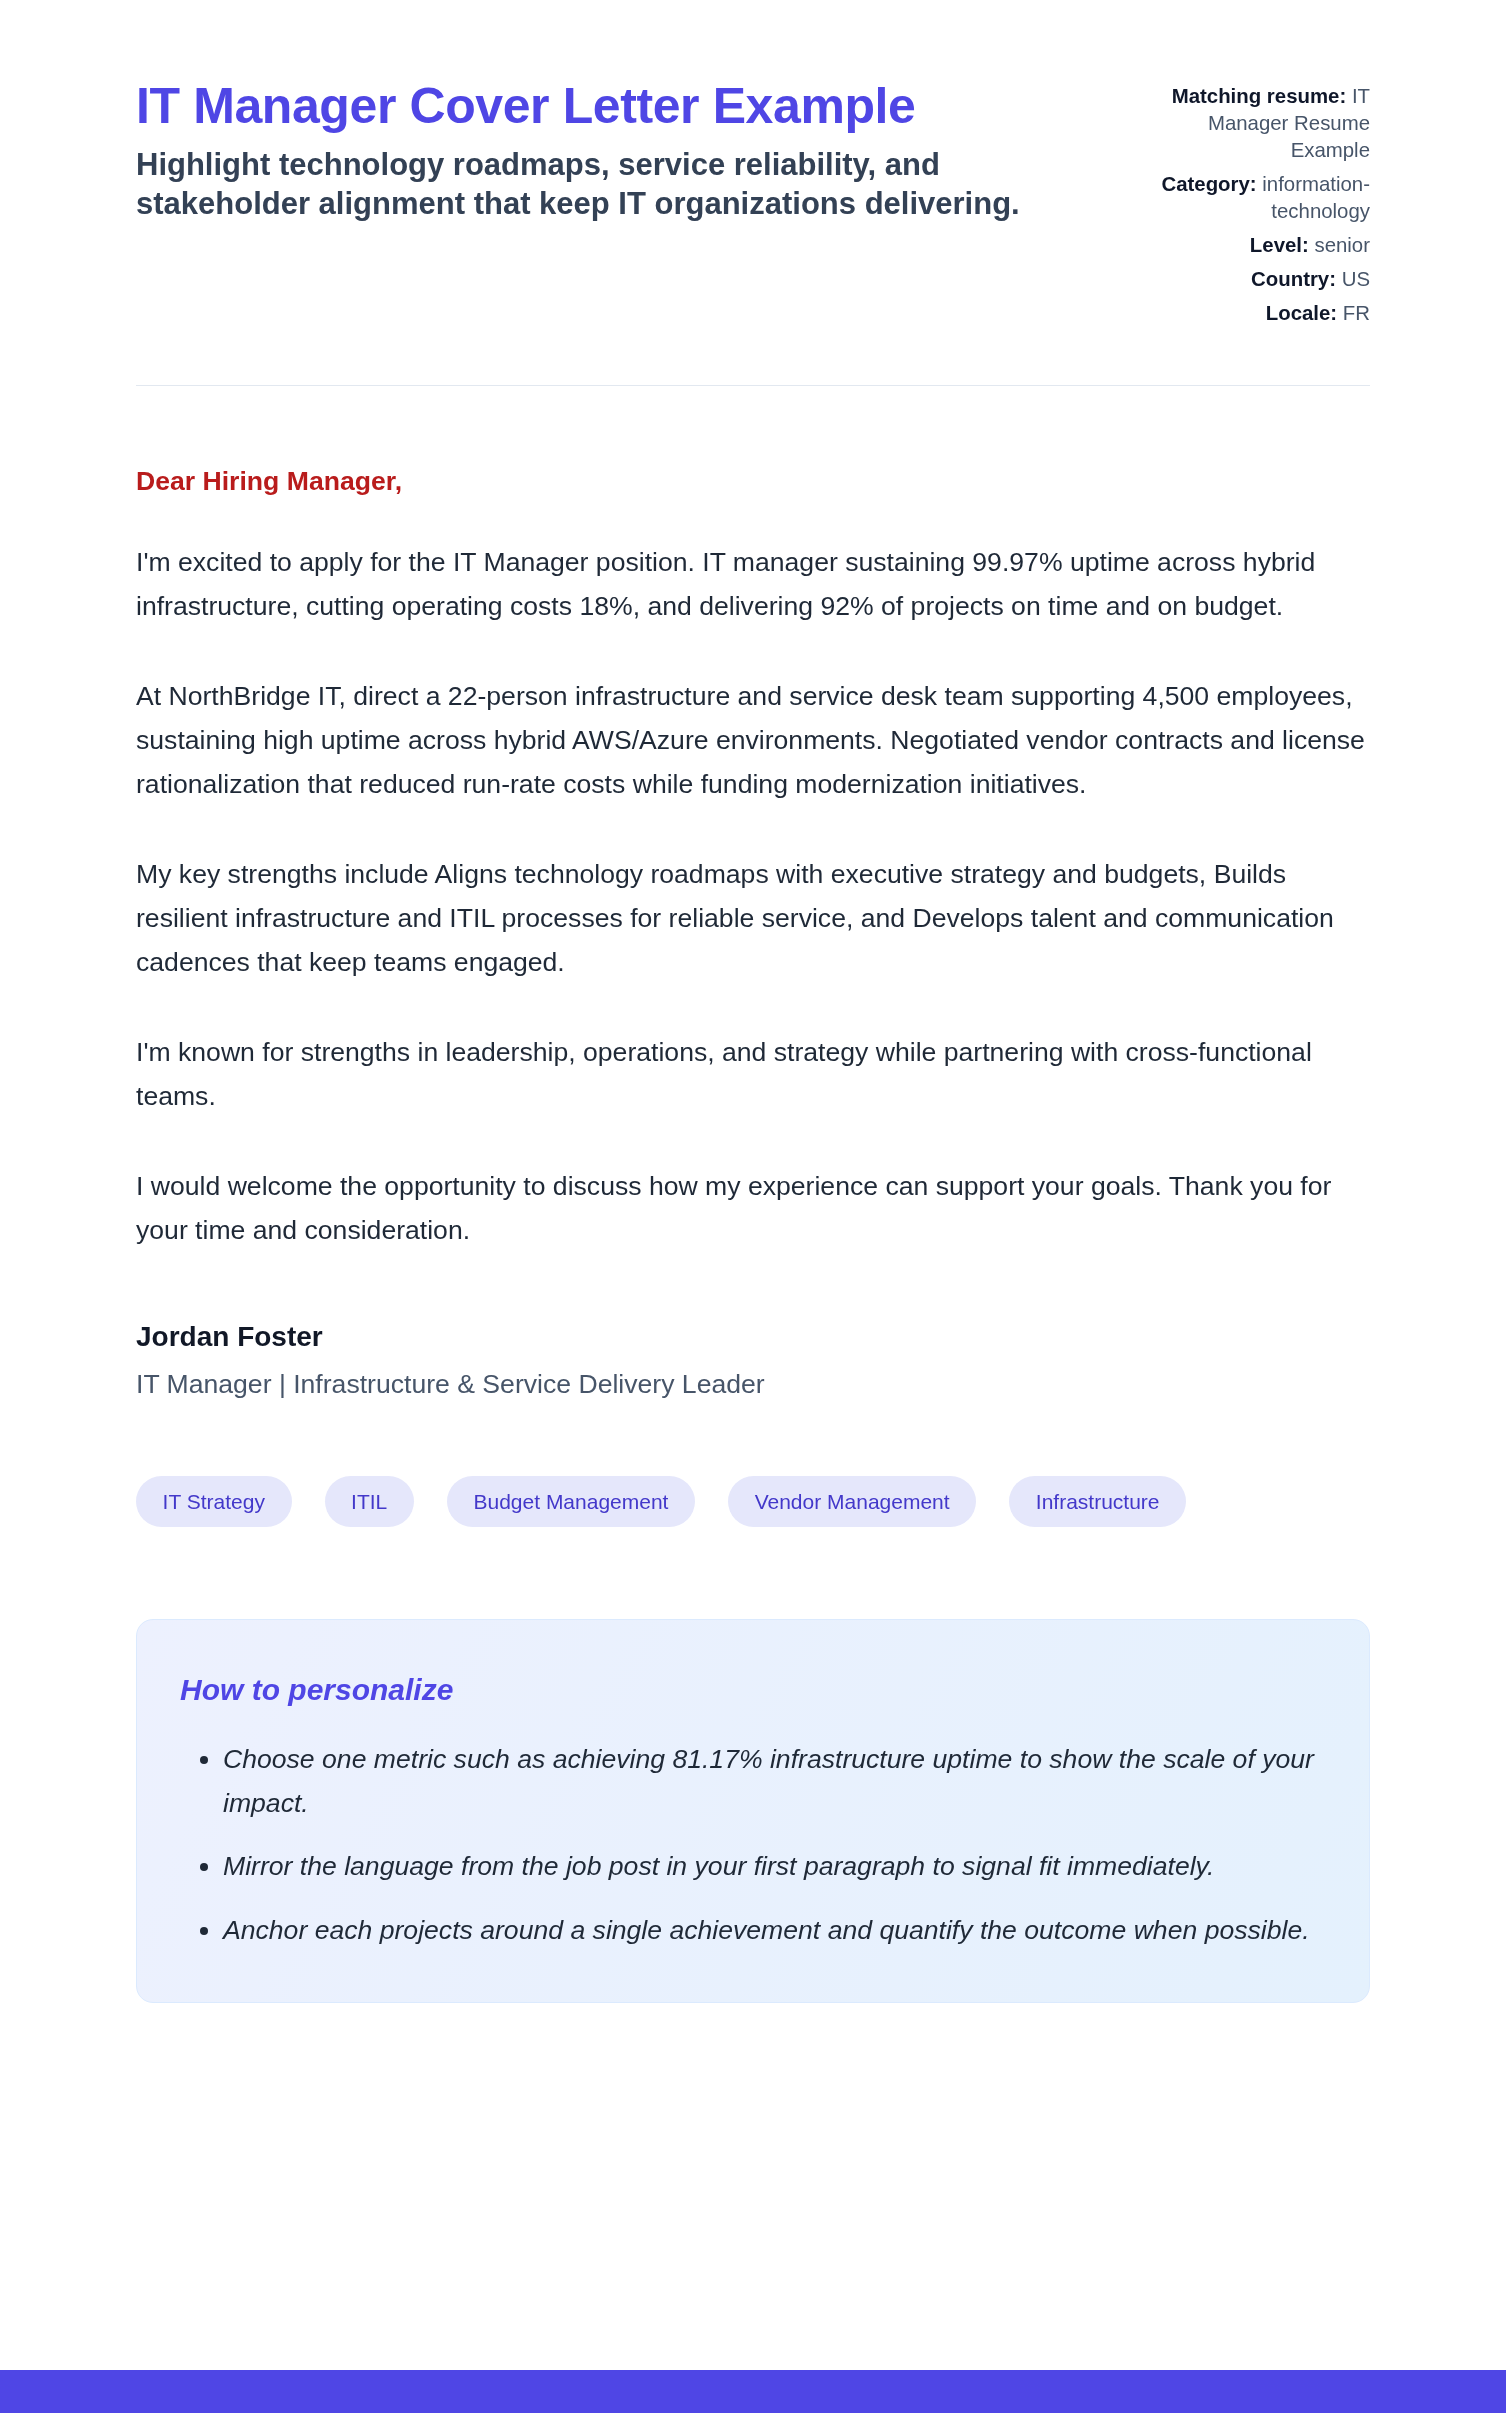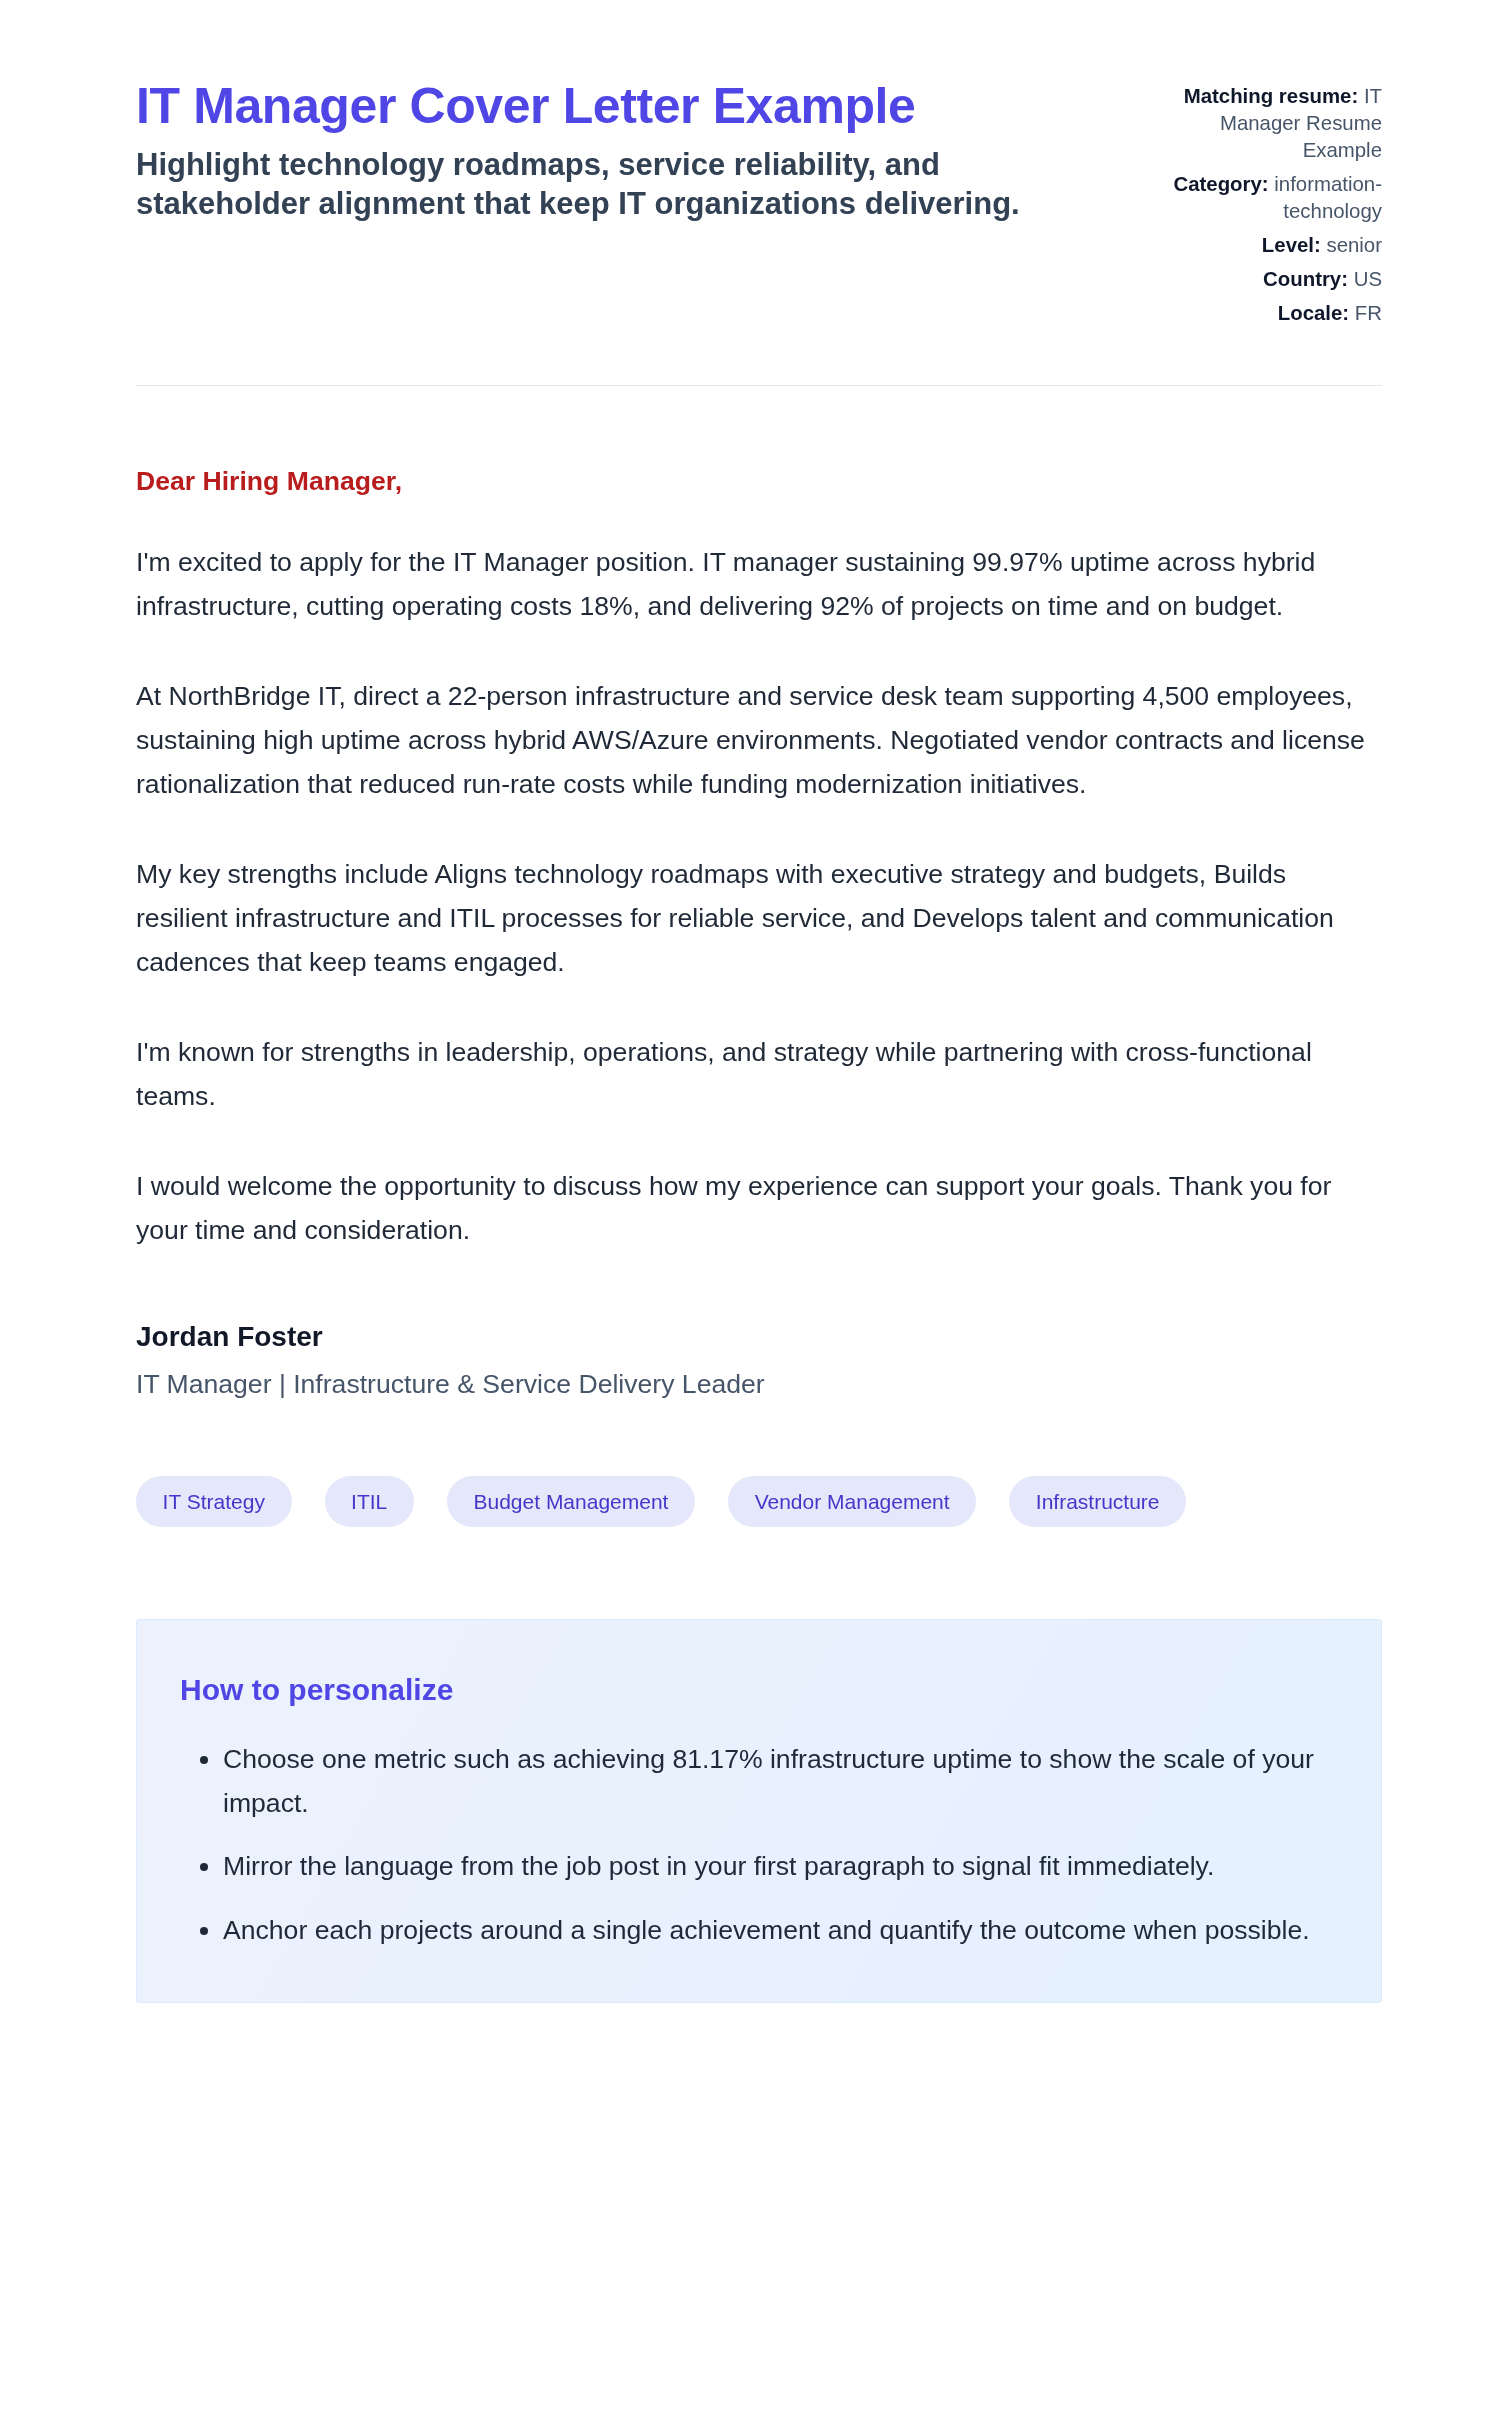--- a/index.html
+++ b/index.html
@@ -7,21 +7,21 @@
     margin: 0;
     padding: 0;
     background: #ffffff;
     font-family: "Liberation Sans", sans-serif;
     color: #1f2937;
   }
   .page {
     width: 1506px;
     min-height: 2413px;
     display: flex;
-    flex-direction: row;
+    flex-direction: column;
     background: #ffffff;
   }
   .content {
     padding: 78px 136px 0 136px;
     flex: 0 0 auto;
   }
   
   .header {
     display: flex;
     justify-content: space-between;
@@ -102,24 +102,25 @@
     font-size: 21px;
     line-height: 1;
     padding: 15px 26.6px;
     border-radius: 885px;
     white-space: nowrap;
   }
   
   .tips-card {
     margin-top: 92px;
     margin-bottom: 43px;
-    border-radius: 3px;
+    border-radius: 17px;
     border: 0.9px solid #dbeafe;
     background: linear-gradient(120deg, #edf1fe 0%, #e4f1fd 100%);
     padding: 53px 50px 50px 43px;
+    font-style: italic;
   }
   .tips-heading {
     margin: 0 0 30px 0;
     font-size: 30px;
     font-weight: 700;
     color: #4f46e5;
   }
   .tips-list {
     margin: 0;
     padding-left: 43px;

